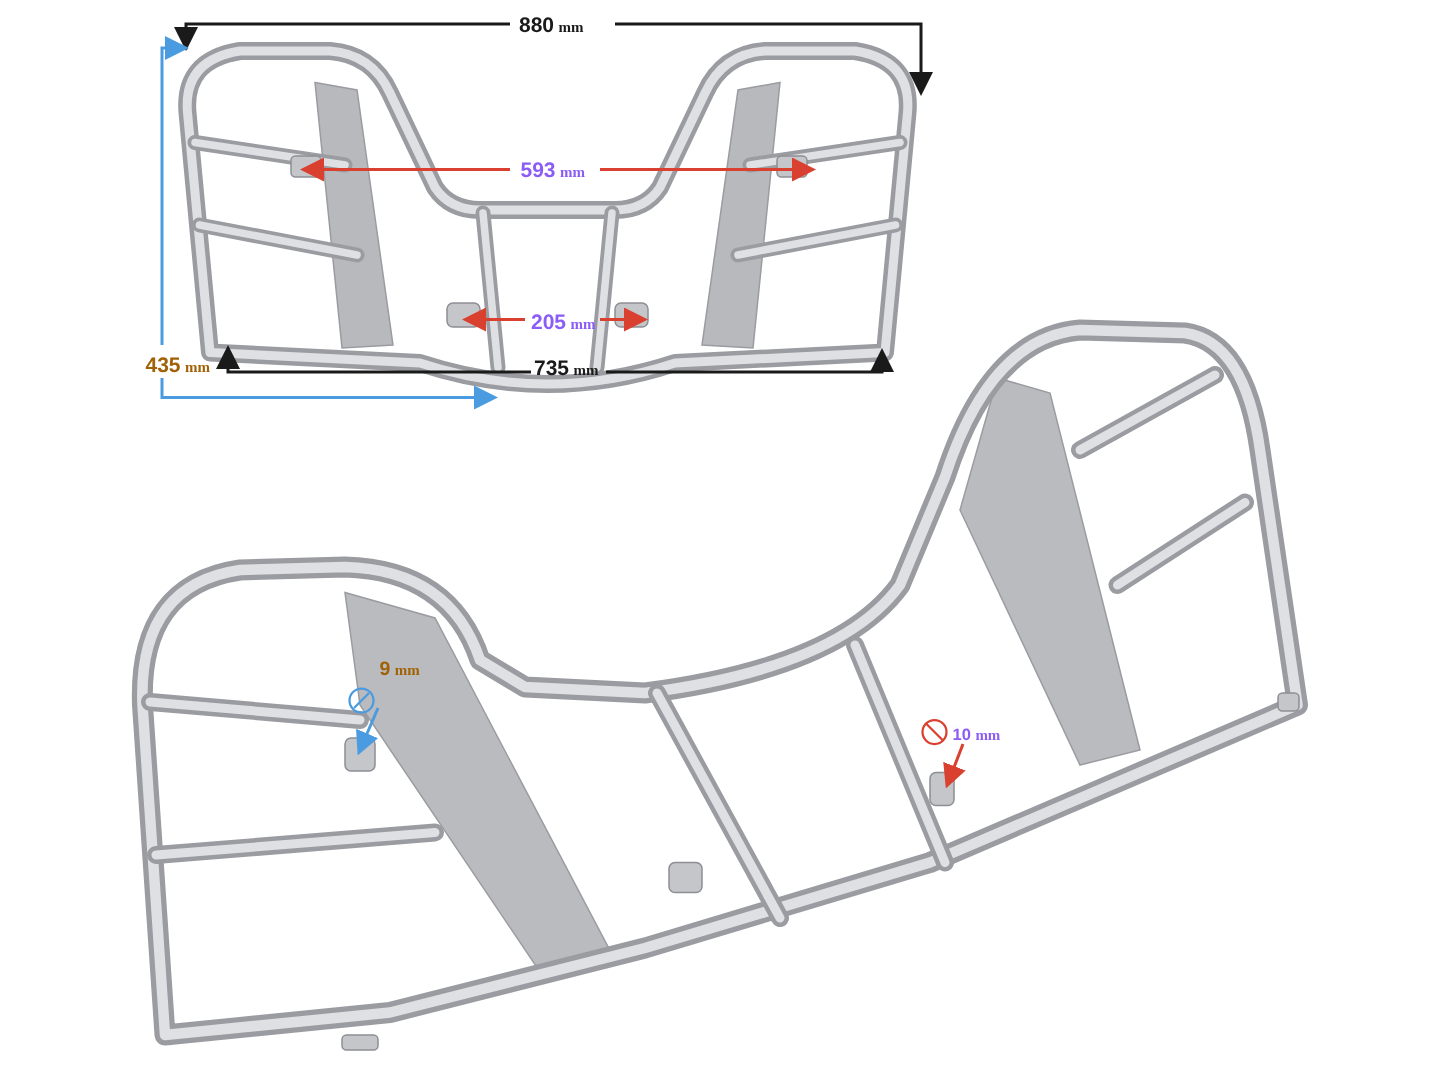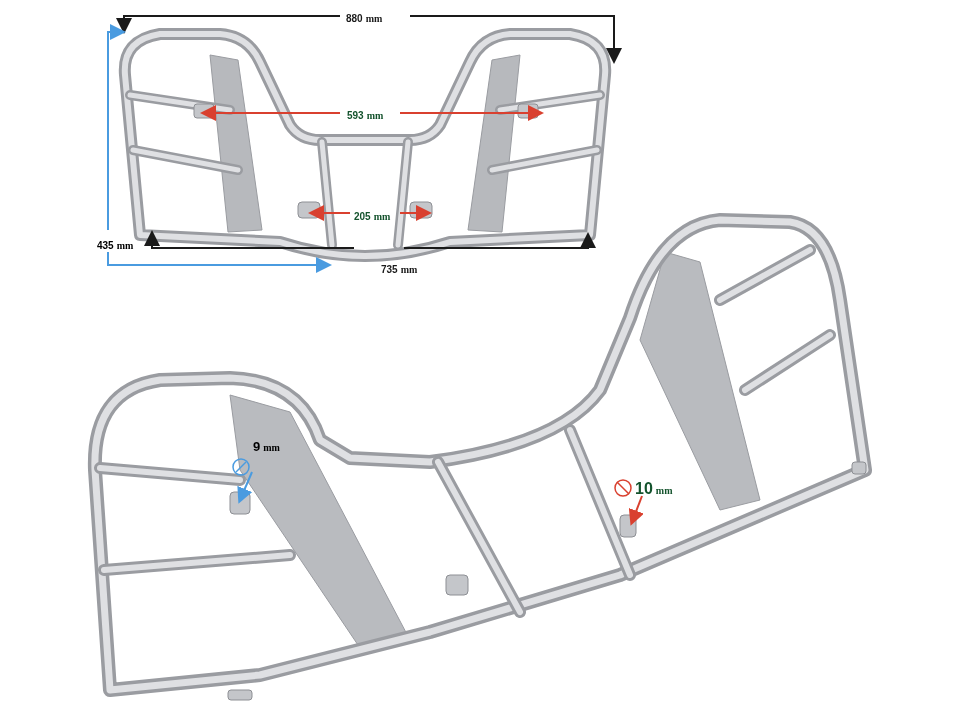--- a/index.html
+++ b/index.html
@@ -1,24 +1,24 @@
 <!DOCTYPE html>
 <html><head>
 <meta charset="utf-8">
 <style>
   html, body { margin: 0; padding: 0; background: #ffffff; }
   body { width: 960px; height: 720px; position: relative; overflow: hidden;
          font-family: "Liberation Sans", sans-serif; }
   #canvas { position: absolute; left: 0; top: 0; width: 960px; height: 720px; }
   .lbl { position: absolute; font-weight: bold; white-space: nowrap; line-height: 1; }
-  .lbl .num { font-size: 10px; }
+  .lbl .num { font-size: 14px; }
   .lbl .unit { font-size: 10px; margin-left: 3px; font-family: Liberation Serif, serif; }
   .black { color: #1a1a1a; }
-  .red { color: #14532d; }
-  .blue { color: #000000; }
+  .red { color: #8b5cf6; }
+  .blue { color: #a16207; }
 </style>
 </head>
 <body>
 
 <svg id="canvas" viewBox="0 0 960 720" xmlns="http://www.w3.org/2000/svg">
   <defs>
     <marker id="arrBlack" markerWidth="8" markerHeight="8" refX="6" refY="4" orient="auto">
       <path d="M0,0 L8,4 L0,8 z" fill="#1a1a1a"></path>
     </marker>
     <marker id="arrRed" markerWidth="8" markerHeight="8" refX="6" refY="4" orient="auto">
@@ -127,23 +127,23 @@
 </div>
 
 <div class="lbl red" style="left:347px; top:106px;">
   <span class="num">593</span><span class="unit">mm</span>
 </div>
 
 <div class="lbl red" style="left:354px; top:207px;">
   <span class="num">205</span><span class="unit">mm</span>
 </div>
 
-<div class="lbl black" style="left:356px; top:260px;margin-left:25px;">
+<div class="lbl black" style="left:356px; top:238px;">
   <span class="num">735</span><span class="unit">mm</span>
 </div>
 
 <div class="lbl blue" style="left:253px; top:438px;">
   <span class="num" style="font-size:13px">9</span><span class="unit">mm</span>
 </div>
 
 <div class="lbl red" style="left:635px; top:481px;">
-  <span class="num" style="font-size:16px">10</span><span class="unit">mm</span>
+  <span class="num" style="font-size:11px">10</span><span class="unit">mm</span>
 </div>
 
 </body></html>

